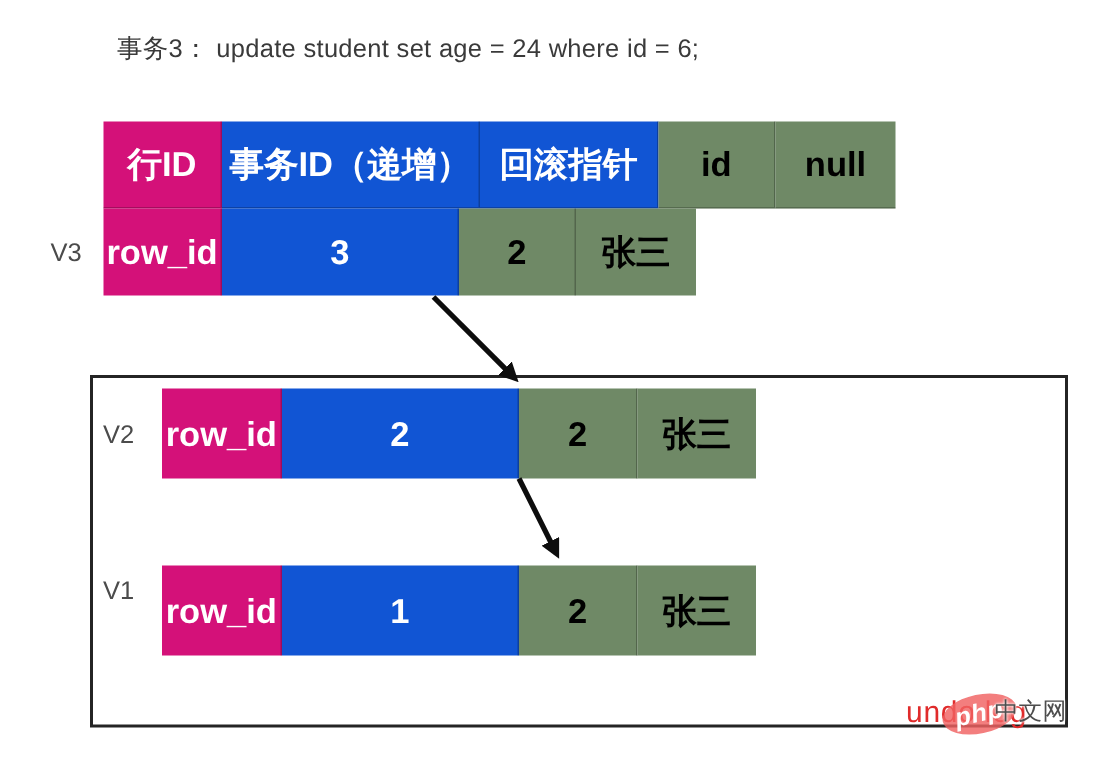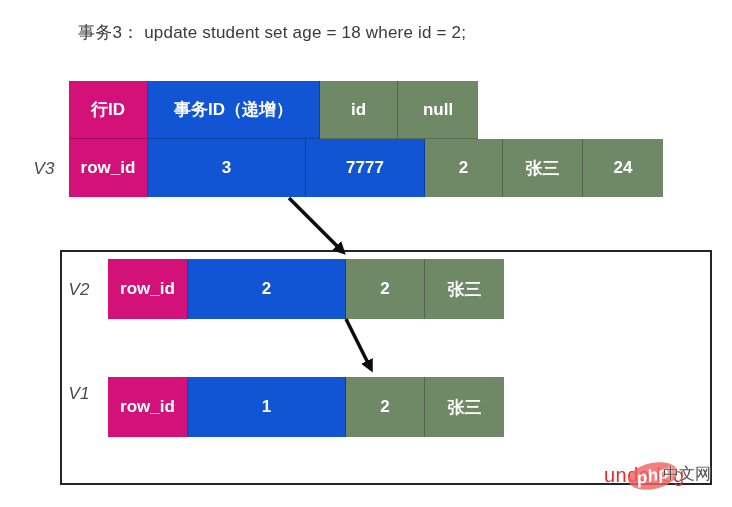--- a/index.html
+++ b/index.html
@@ -10,31 +10,31 @@
   }
   .title{
     position:absolute;left:78px;top:21px;
     font-size:17px;color:#3a3a3a;letter-spacing:0.2px;white-space:nowrap;
   }
   .trow{position:absolute;display:flex;height:58px;}
   .brow{position:absolute;display:flex;height:60px;}
   .cell{
     box-sizing:border-box;height:100%;
     display:flex;align-items:center;justify-content:center;
-    font-size:17px;font-weight:bold;color:#ffffff;
+    font-size:23px;font-weight:bold;color:#ffffff;
     border-right:1px solid rgba(0,0,0,0.25);
   }
   .cell:last-child{border-right:none;}
   .header .cell{border-bottom:1px solid rgba(0,0,0,0.22);}
   .t-magenta{background:var(--magenta);}
   .t-blue{background:var(--blue);}
-  .t-green{background:var(--green);color:#ffffff;}
+  .t-green{background:var(--green);color:#000000;}
   .row-label{
     position:absolute;width:34px;text-align:center;
-    font-size:17px;color:#4b4b4b;font-style:italic;
+    font-size:17px;color:#4b4b4b;
   }
   .undo-box{
     position:absolute;left:60px;top:250px;width:652px;height:235px;
     box-sizing:border-box;border:2px solid #242424;background:#ffffff;
   }
   .arrows{position:absolute;left:0;top:0;width:732px;height:507px;pointer-events:none;}
   .undo-caption{
     position:absolute;left:604px;top:464px;
     font-size:20px;font-weight:normal;color:var(--undo-red);letter-spacing:0.5px;
     white-space:nowrap;
@@ -54,38 +54,37 @@
     position:absolute;left:35px;top:4px;
     font-size:16px;color:#4d4d4d;white-space:nowrap;
     text-shadow:0 0 2px #fff,0 0 2px #fff;
   }
 </style>
 </head>
 <body>
 
 <div class="page">
 
-  <div class="title">事务3： update student set age = 18 where id = 2;</div>
+  <div class="title">事务3： update student set age = 24 where id = 6;</div>
 
   <div class="row-label" style="left:27px;top:159px;">V3</div>
 
   <div class="trow header" style="left:69px;top:81px;">
       <div class="cell t-magenta" style="width: 79px;">行ID</div>
       <div class="cell t-blue" style="width: 172px;">事务ID（递增）</div>
+      <div class="cell t-blue" style="width: 119px;">回滚指针</div>
       <div class="cell t-green" style="width: 78px;">id</div>
       <div class="cell t-green" style="width: 80px;">null</div>
     </div>
 
   <div class="trow" style="left:69px;top:139px;">
       <div class="cell t-magenta" style="width: 79px;">row_id</div>
       <div class="cell t-blue" style="width: 158px;">3</div>
-      <div class="cell t-blue" style="width: 119px;">7777</div>
       <div class="cell t-green" style="width: 78px;">2</div>
       <div class="cell t-green" style="width: 80px;">张三</div>
-      <div class="cell t-green" style="width: 80px;">24</div>
     </div>
 
   <div class="undo-box"></div>
 
   <div class="row-label" style="left:62px;top:280px;">V2</div>
 
   <div class="brow" style="left:108px;top:259px;">
       <div class="cell t-magenta" style="width: 80px;">row_id</div>
       <div class="cell t-blue" style="width: 158px;">2</div>
       <div class="cell t-green" style="width: 79px;">2</div>

